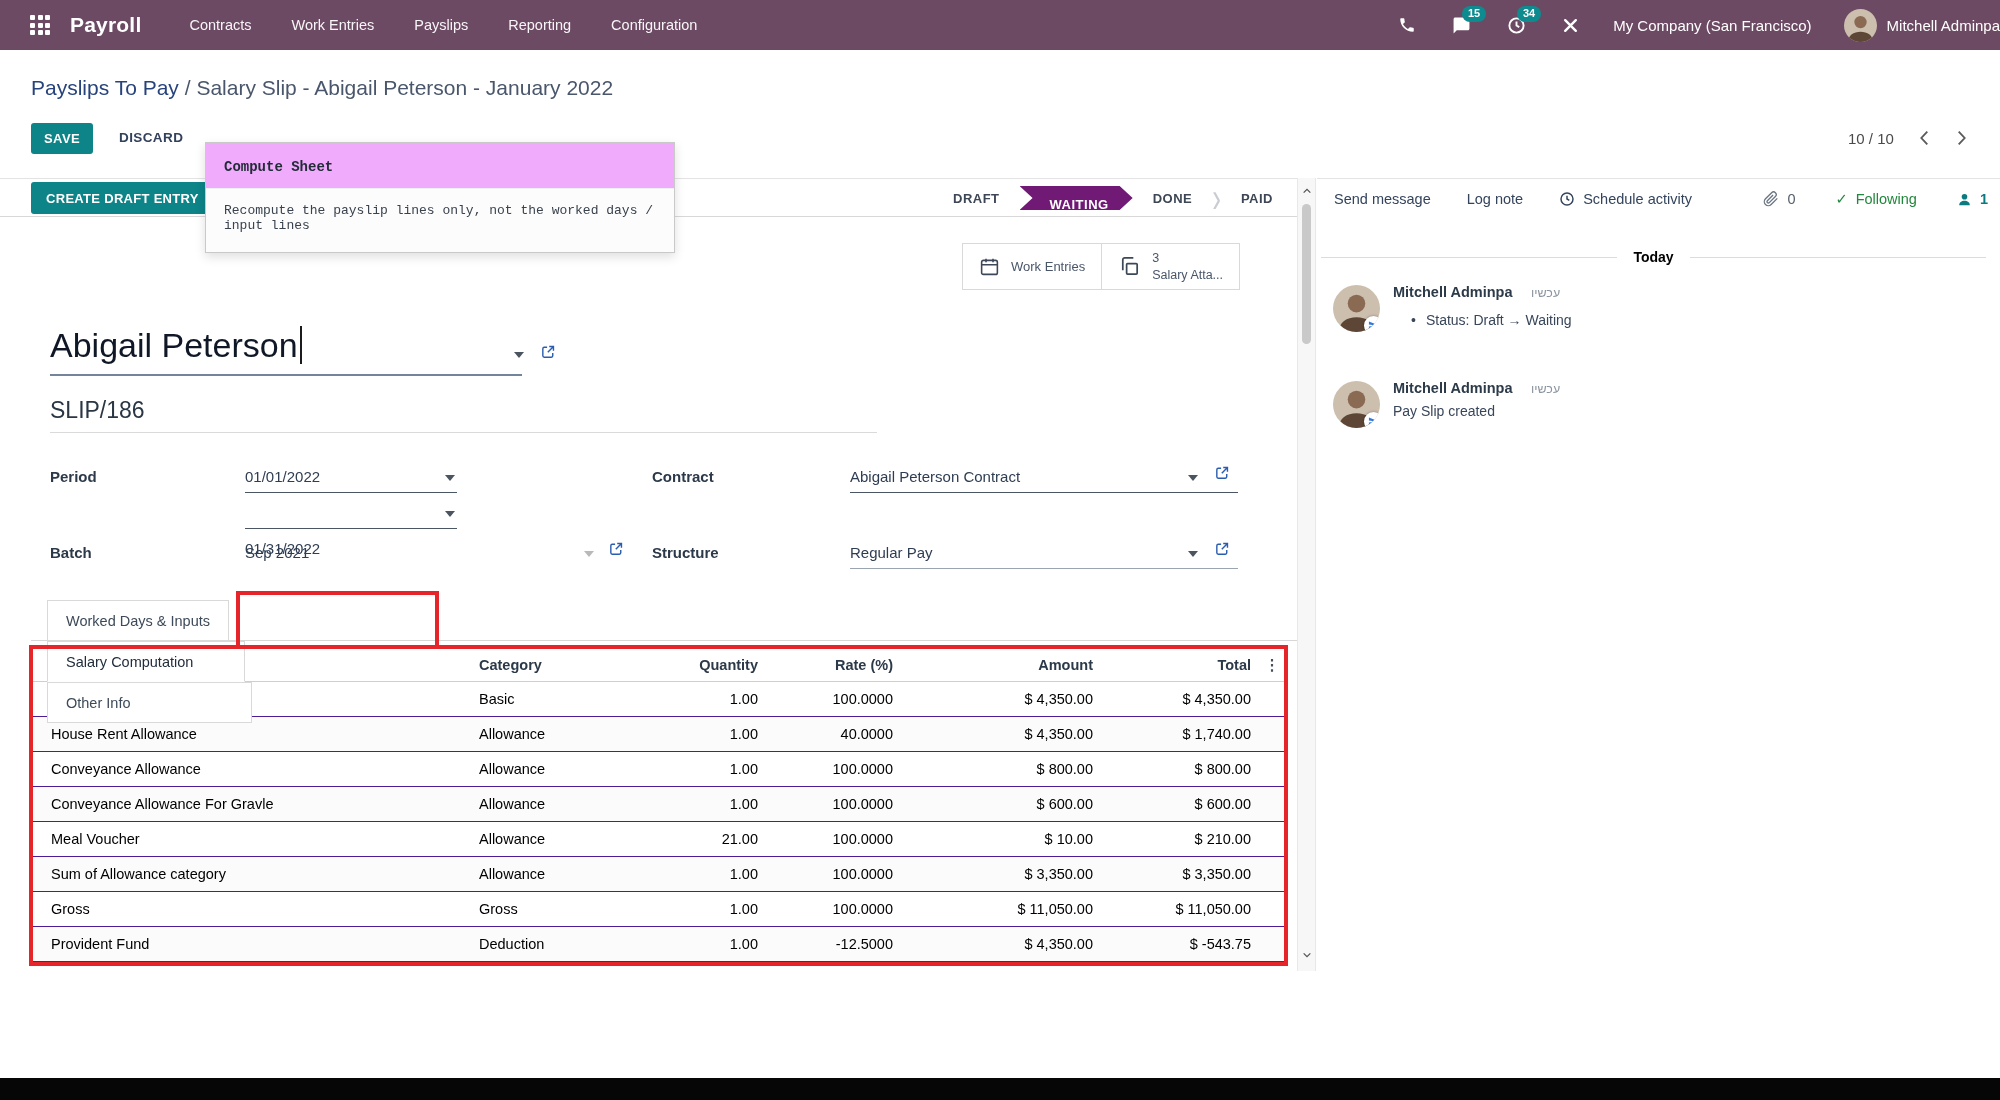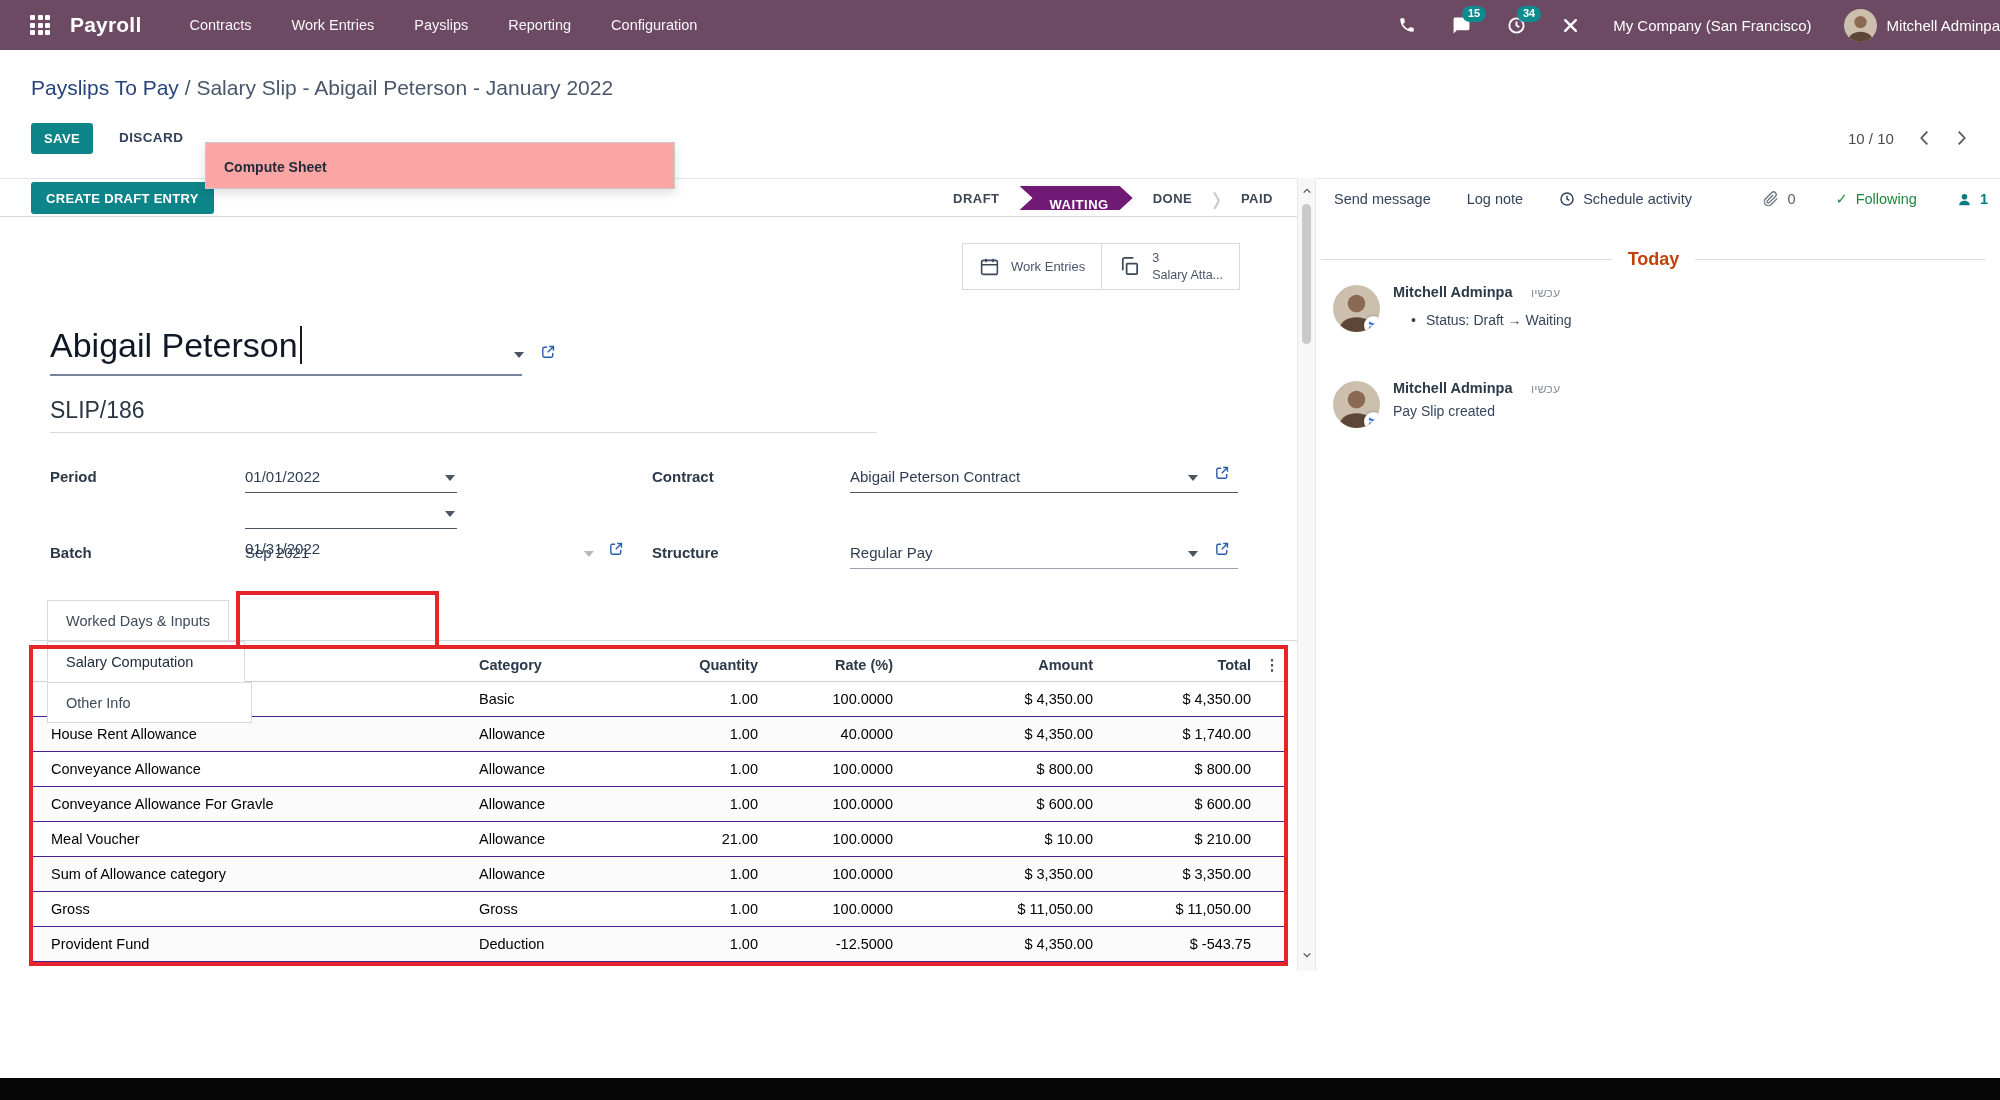--- a/index.html
+++ b/index.html
@@ -59,21 +59,21 @@
   .chatter { position:absolute; left:1317px; top:178px; width:683px; height:900px; background:#fff;
              border-top:1px solid #e3e3e3; }
   .ch-head { position:absolute; left:17px; right:12px; top:12px; display:flex; align-items:center;
              font-size:14.5px; color:#33445c; }
   .ch-btn { cursor:pointer; display:inline-flex; align-items:center; gap:8px; }
   .ch-gap { margin-left:36px; }
   .ch-attach { margin-left:auto; color:#55606c; }
   .ch-follow { margin-left:40px; color:#21873c; }
   .ch-followers { margin-left:40px; color:#0a7b80; font-weight:bold; }
   .today { position:absolute; left:4px; right:14px; top:70px; display:flex; align-items:center; gap:16px;
-           font-size:18px; font-weight:bold; color:#c2410c; }
+           font-size:14px; font-weight:bold; color:#000000; }
   .today::before, .today::after { content:""; flex:1; border-top:1px solid #dcdcdc; }
   .msg { position:absolute; left:14px; right:10px; }
   .msg-1 { top:104px; } .msg-2 { top:200px; }
   .msg-avatar { position:absolute; left:2px; top:2px; width:47px; height:47px; }
   .plane-badge { position:absolute; right:-3px; bottom:-3px; width:19px; height:19px; background:#fff;
                  border-radius:50%; display:flex; align-items:center; justify-content:center;
                  box-shadow:0 0 3px rgba(0,0,0,.35); }
   .msg-body-wrap { margin-left:62px; }
   .msg-name { font-size:14.5px; font-weight:bold; color:#2c3a49; }
   .msg-time { font-size:12.5px; color:#8a94a0; margin-left:14px; }
@@ -123,22 +123,22 @@
   .tr:nth-of-type(even) { background:#fbfbfc; }
   .c-name { padding-left:20px; }
   .c-num { text-align:right; padding-right:6px; }
   .c-kebab { text-align:center; color:#46505c; font-size:15px; font-weight:bold; cursor:pointer; }
 
   
   .red-tab   { position:absolute; left:236px; top:591px; width:203px; height:58px; border:4px solid #e6252a; z-index:30; pointer-events:none; }
   .red-table { position:absolute; left:29px;  top:645px; width:1259px; height:321px; border:4px solid #e6252a; z-index:30; pointer-events:none; }
 
   
-  .tooltip { position:absolute; left:205px; top:142px; width:470px; background:#fca5a5; border:1px solid #c9c9c9;
-             box-shadow:0 4px 10px rgba(0,0,0,.13); z-index:40; }
+  .tooltip { position:absolute; left:205px; top:142px; width:470px; background:#f0abfc; border:1px solid #c9c9c9;
+             box-shadow:0 4px 10px rgba(0,0,0,.13); z-index:40;font-family:Liberation Mono, monospace; }
   .tooltip-title { padding:16px 18px 13px; font-weight:bold; font-size:14px; color:#222c38; }
   .tooltip-body  { padding:14px 18px 19px; font-size:13px; color:#39424d; background:#fcfcfc; border-top:1px solid #f0f0f0; }
 
   .bottom-bar { position:absolute; left:0; top:1078px; width:2000px; height:22px; background:#060606; }
 
   svg { display:block; }
 </style>
 </head>
 <body>
 
@@ -494,16 +494,17 @@
           <div></div>
         </div>
       </div>
   </div>
 
   <div class="red-tab"></div>
   <div class="red-table"></div>
 
   <div class="tooltip">
     <div class="tooltip-title">Compute Sheet</div>
+    <div class="tooltip-body">Recompute the payslip lines only, not the worked days / input lines</div>
   </div>
 
   <div class="bottom-bar"></div>
 </div>
 
 </body></html>

